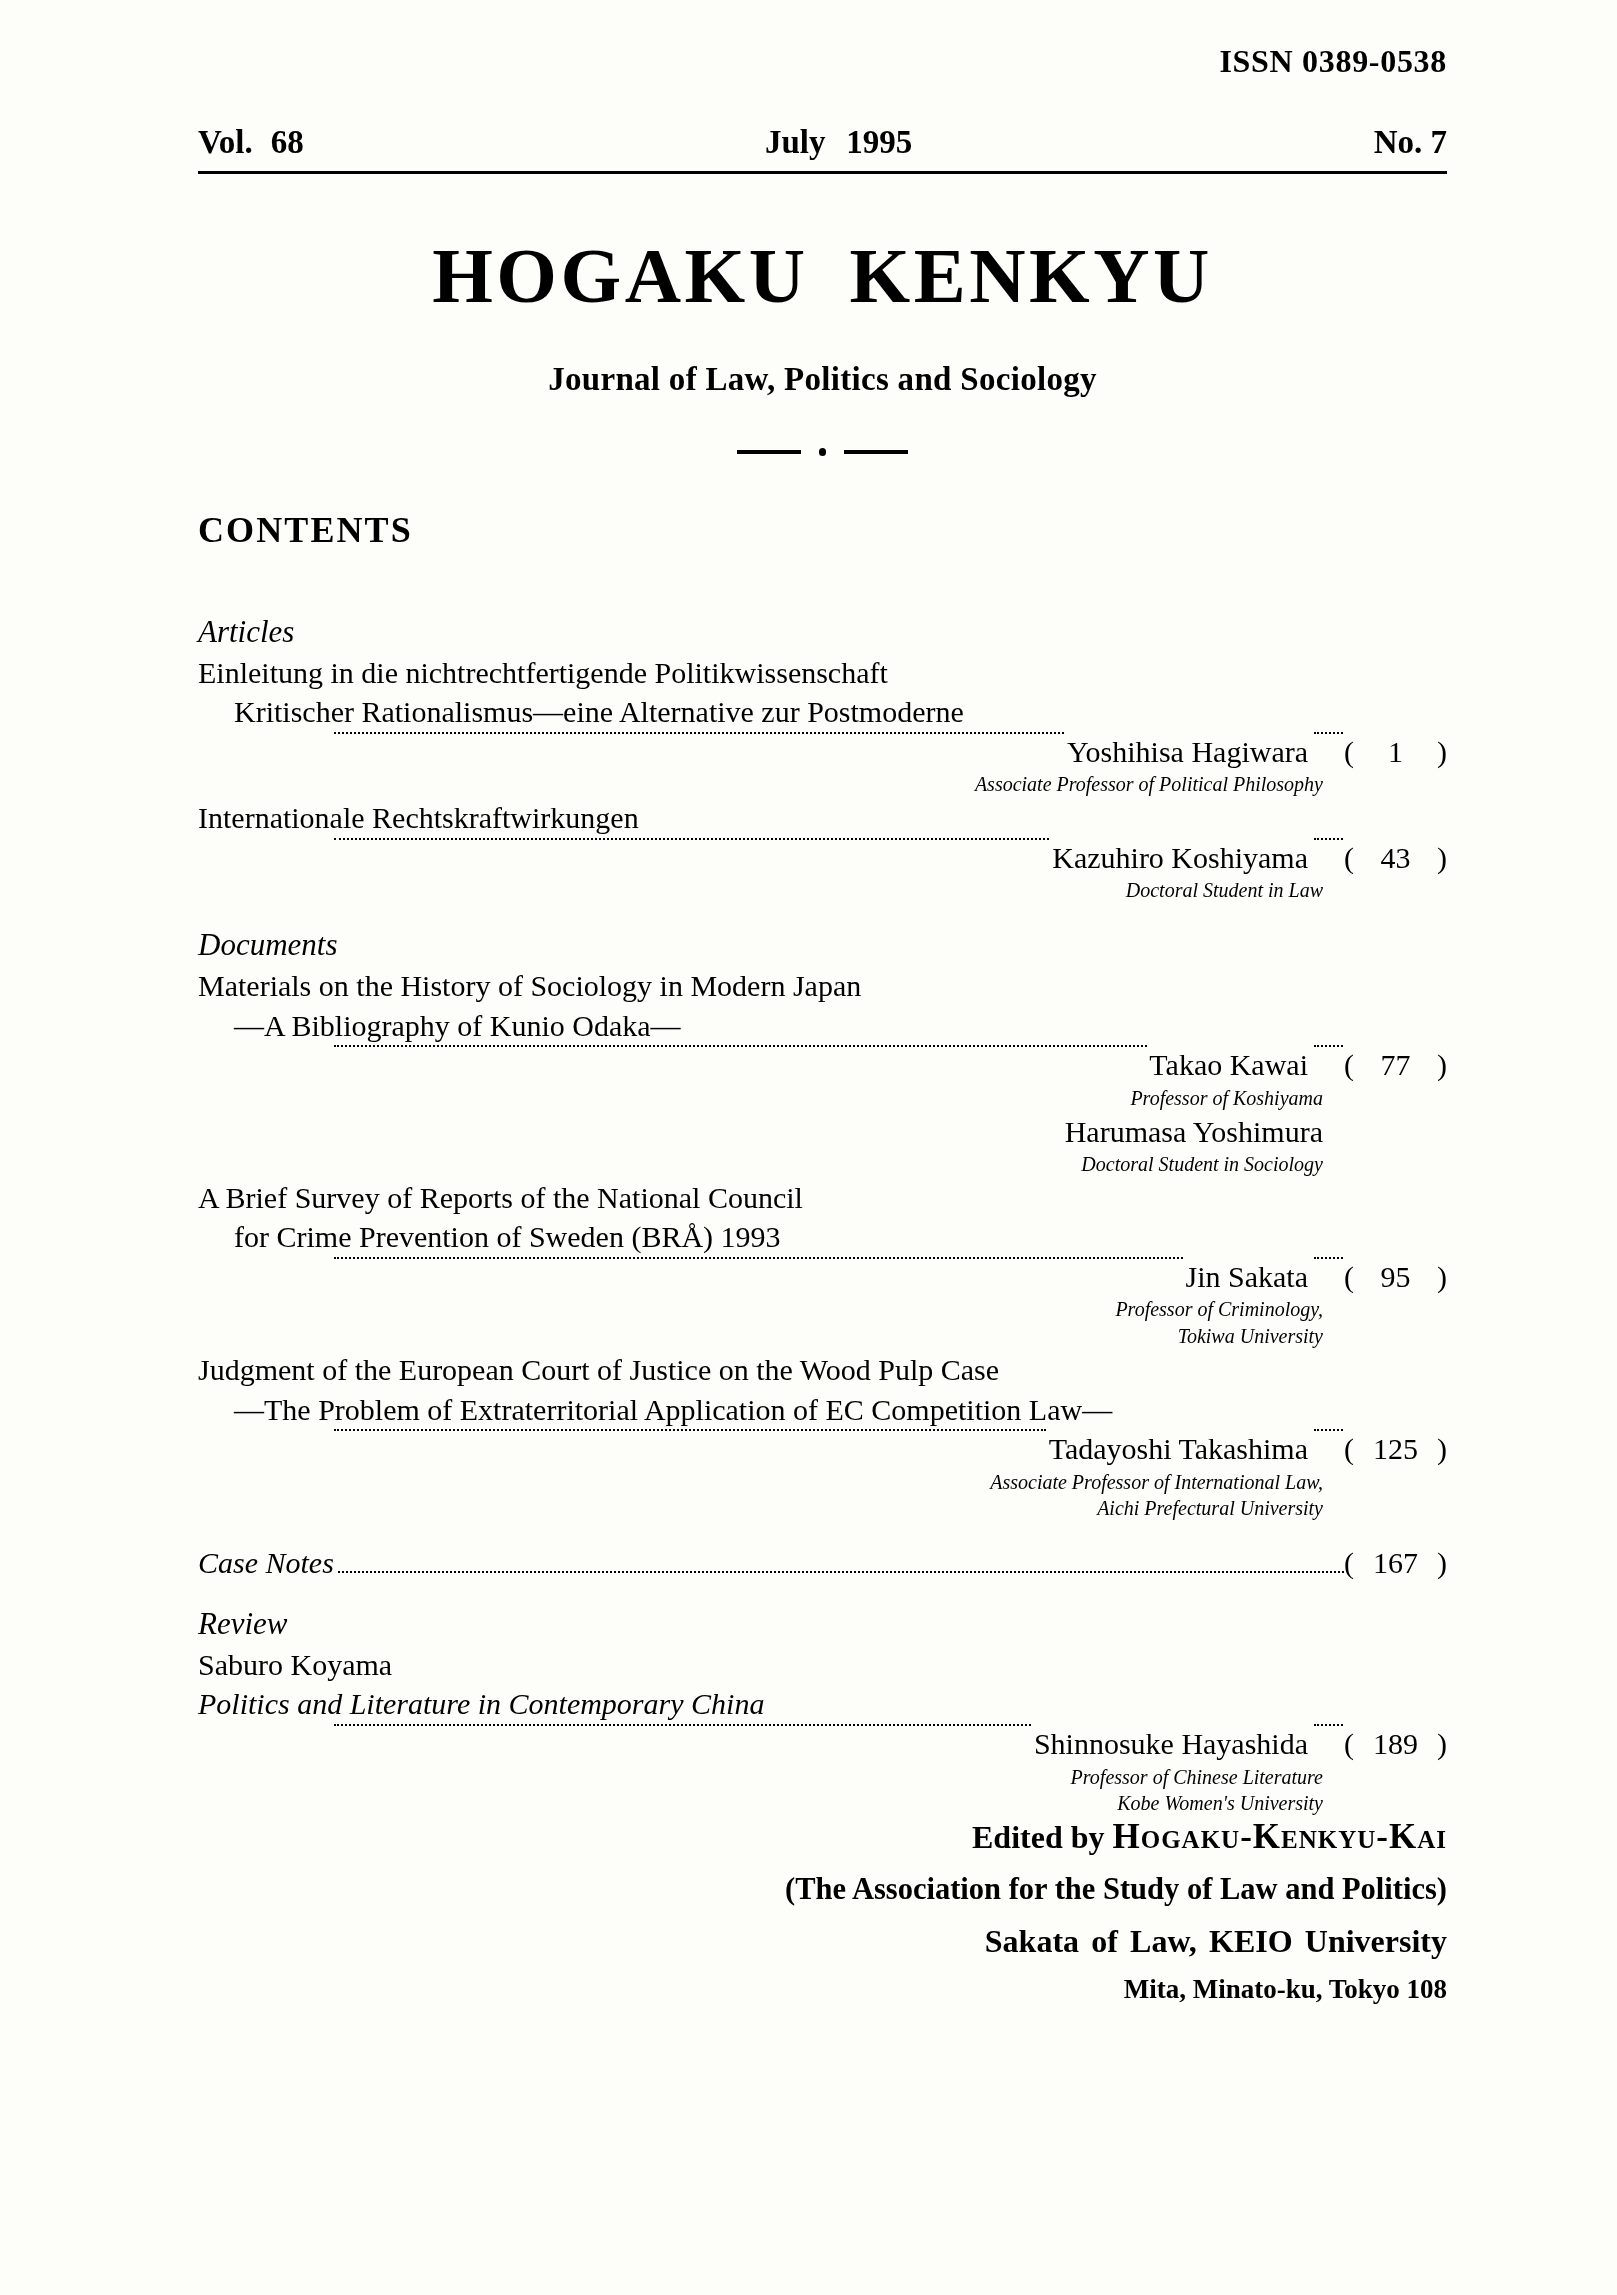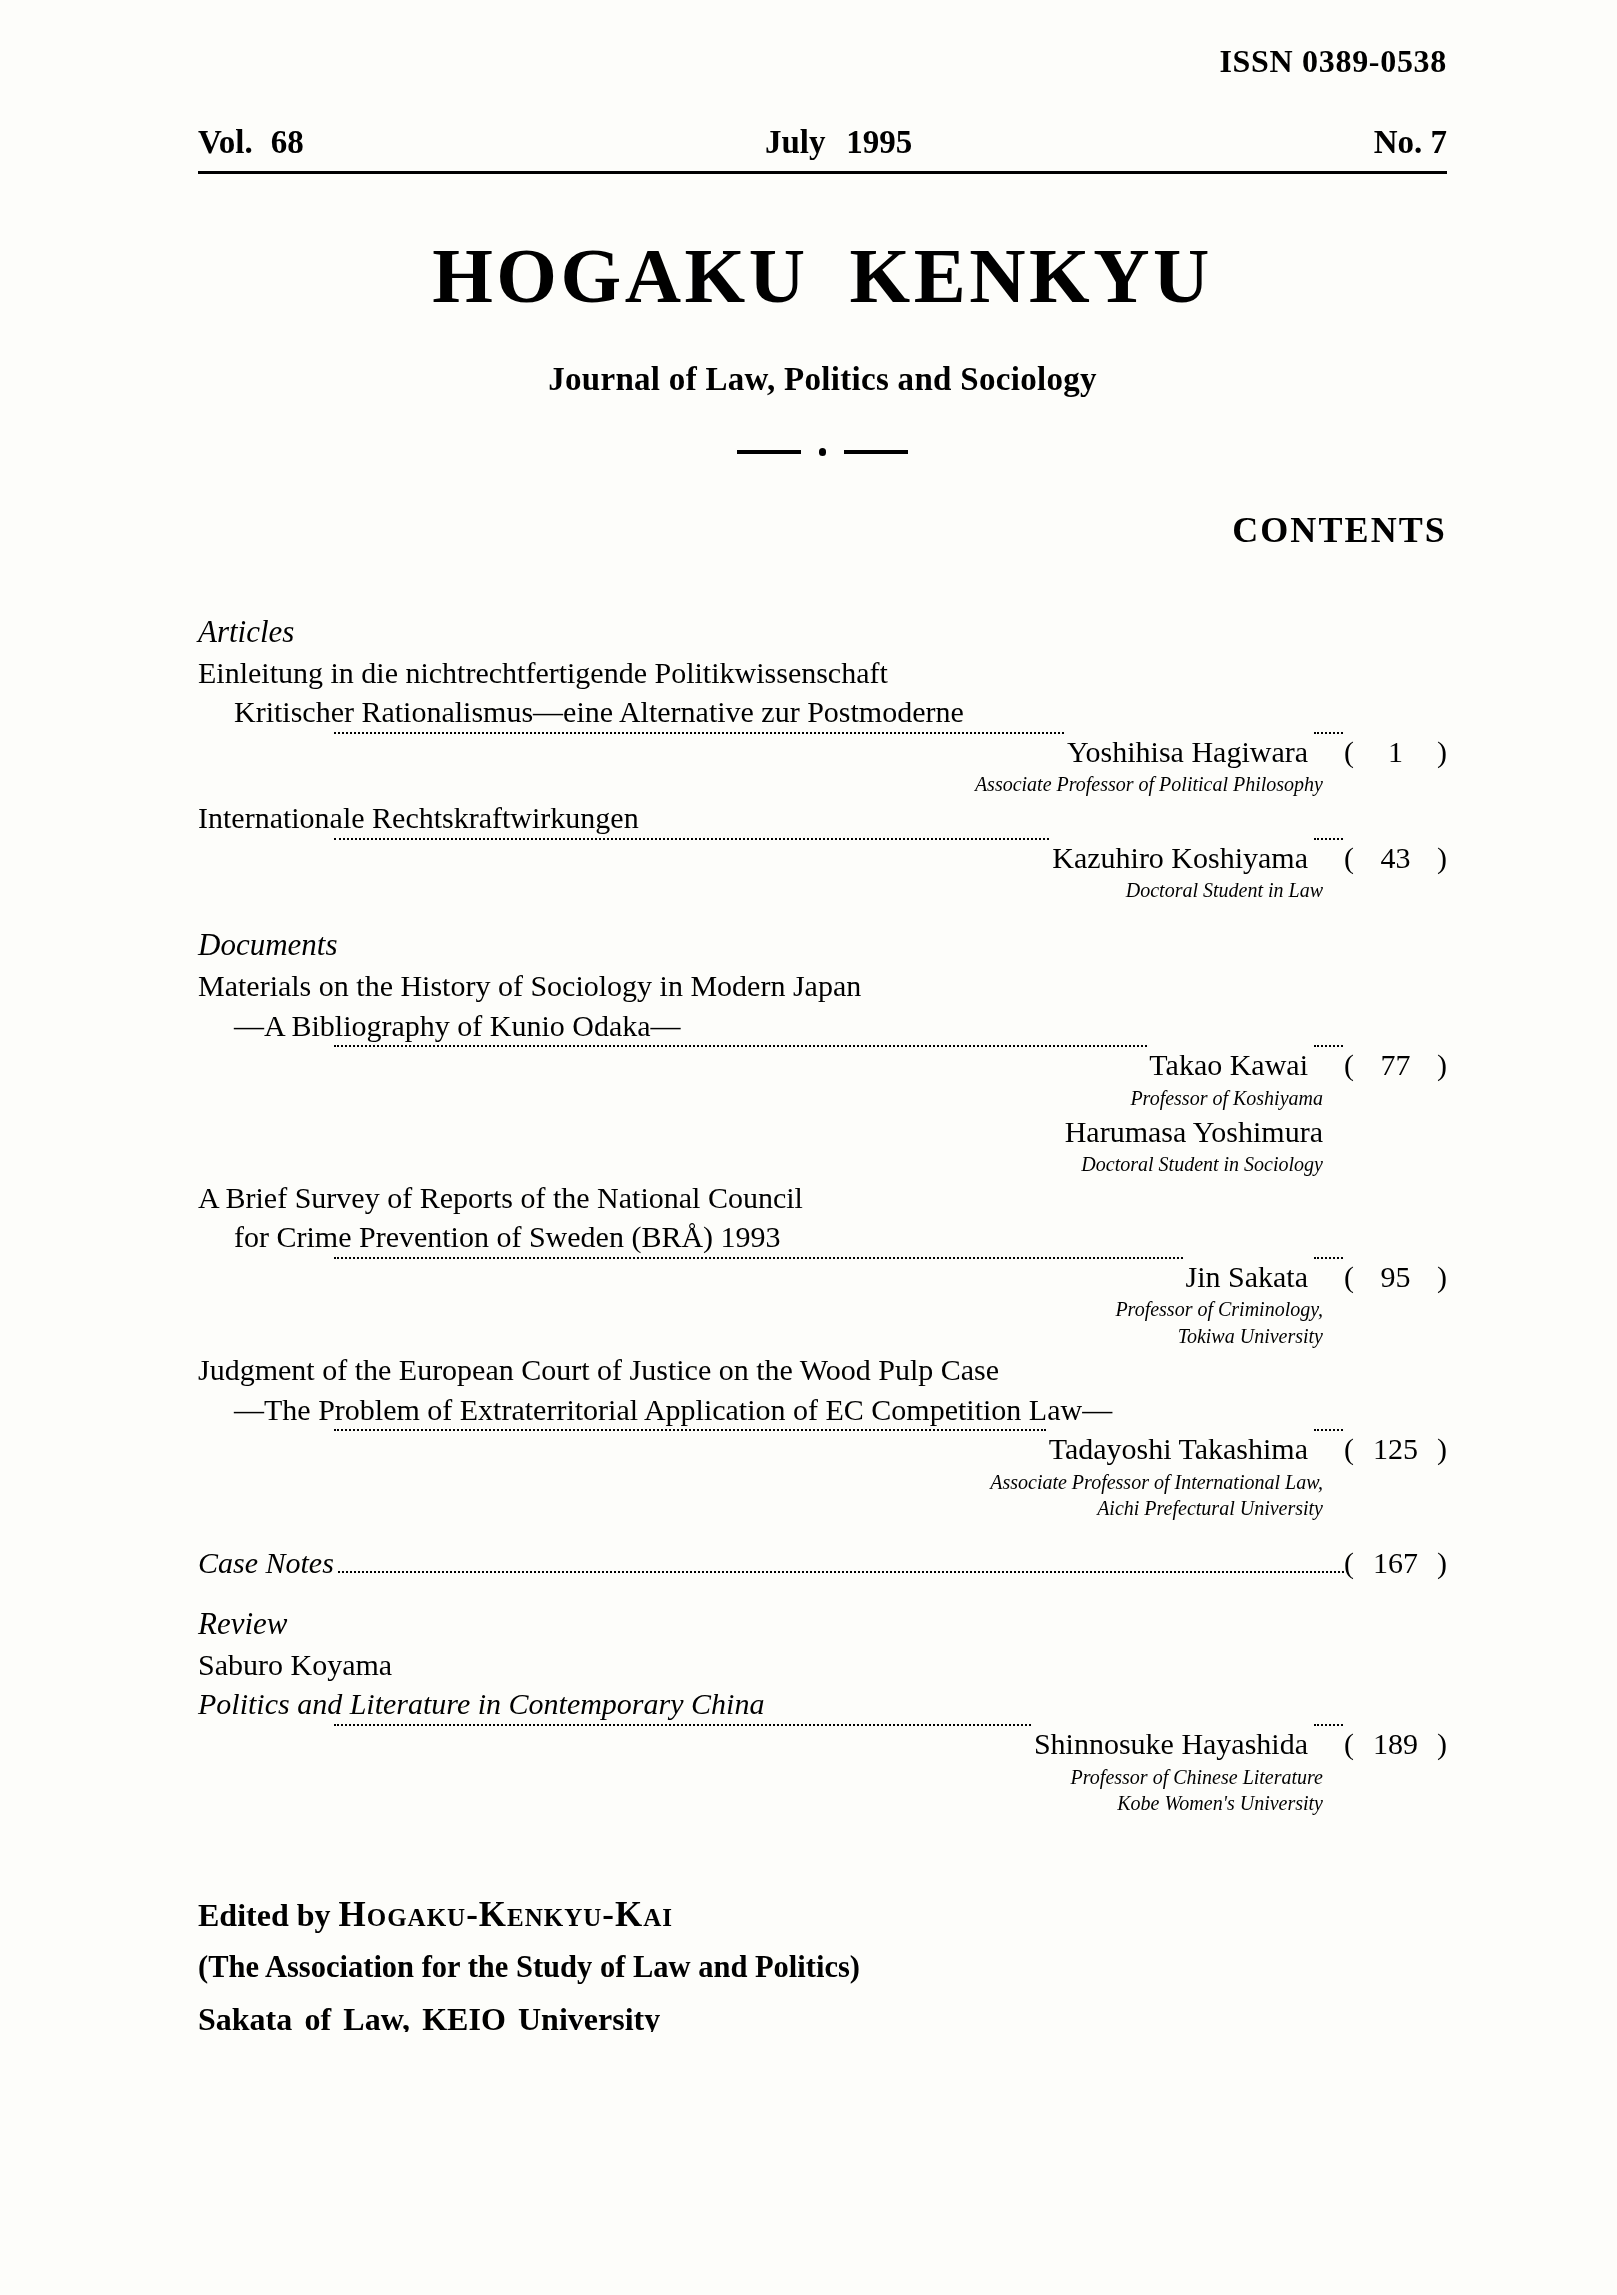--- a/index.html
+++ b/index.html
@@ -51,21 +51,21 @@
   .divider {
     display: flex;
     justify-content: center;
     align-items: center;
     gap: 18px;
     margin-top: 50px;
   }
   .divider .bar { width: 64px; height: 3.5px; background: #000; }
   .divider .dot { width: 7.6px; height: 7.6px; background: #000; border-radius: 50%; }
   .contents-heading {
-    text-align: right;
+    text-align: left;
     font-weight: bold;
     font-size: 36px;
     letter-spacing: 2.1px;
     margin-top: 53px;
   }
   .toc { margin-top: 61px; font-size: 30px; }
   .section-label { font-style: italic; font-size: 31px; line-height: 1.32; }
   .gap { margin-top: 21px; }
   .title-line { line-height: 1.32; }
   .indent { padding-left: 36px; }
@@ -107,22 +107,21 @@
     text-align: right;
     padding-right: 124px;
   }
   .author2 {
     text-align: right;
     padding-right: 124px;
     line-height: 1.3;
   }
   .italic { font-style: italic; }
   .footer {
-    margin-top: 78px;
-    text-align: left;
+    text-align: right;
     font-weight: bold;
   }
   .footer .f1 { font-size: 32px; }
   .footer .f1 .sc { font-variant: small-caps; letter-spacing: 1px; font-size: 35px; }
   .footer .f2 { font-size: 30.5px; margin-top: 15.3px; }
   .footer .f3 { font-size: 32px; margin-top: 15.3px; word-spacing: 4.2px; }
   .footer .f4 { font-size: 27px; margin-top: 14px; }
 </style>
 </head>
 <body>

